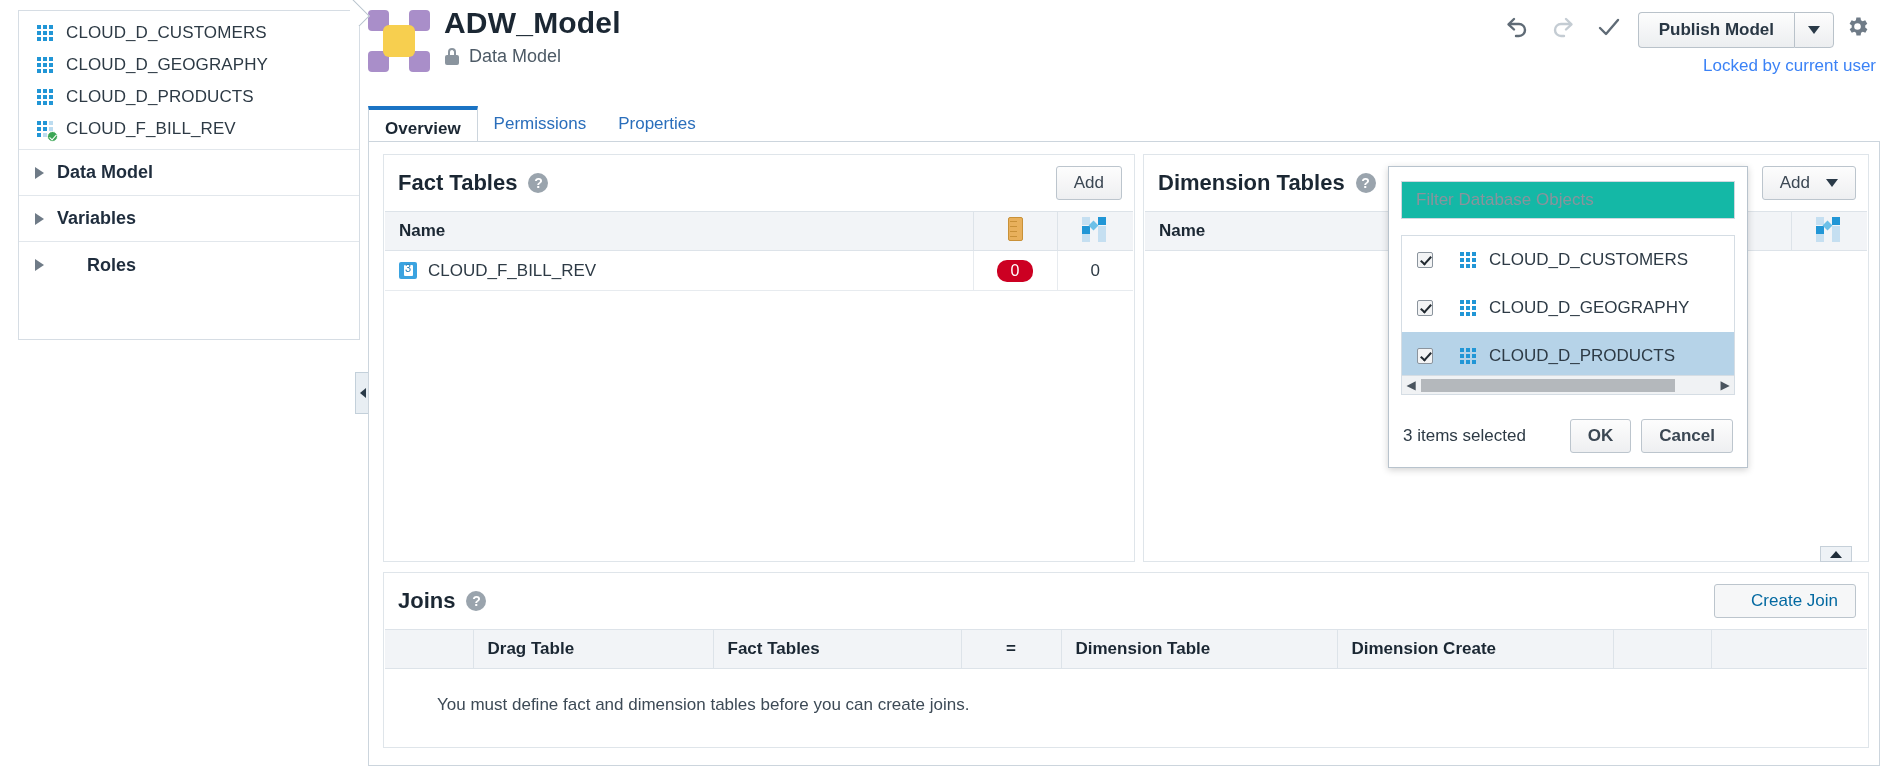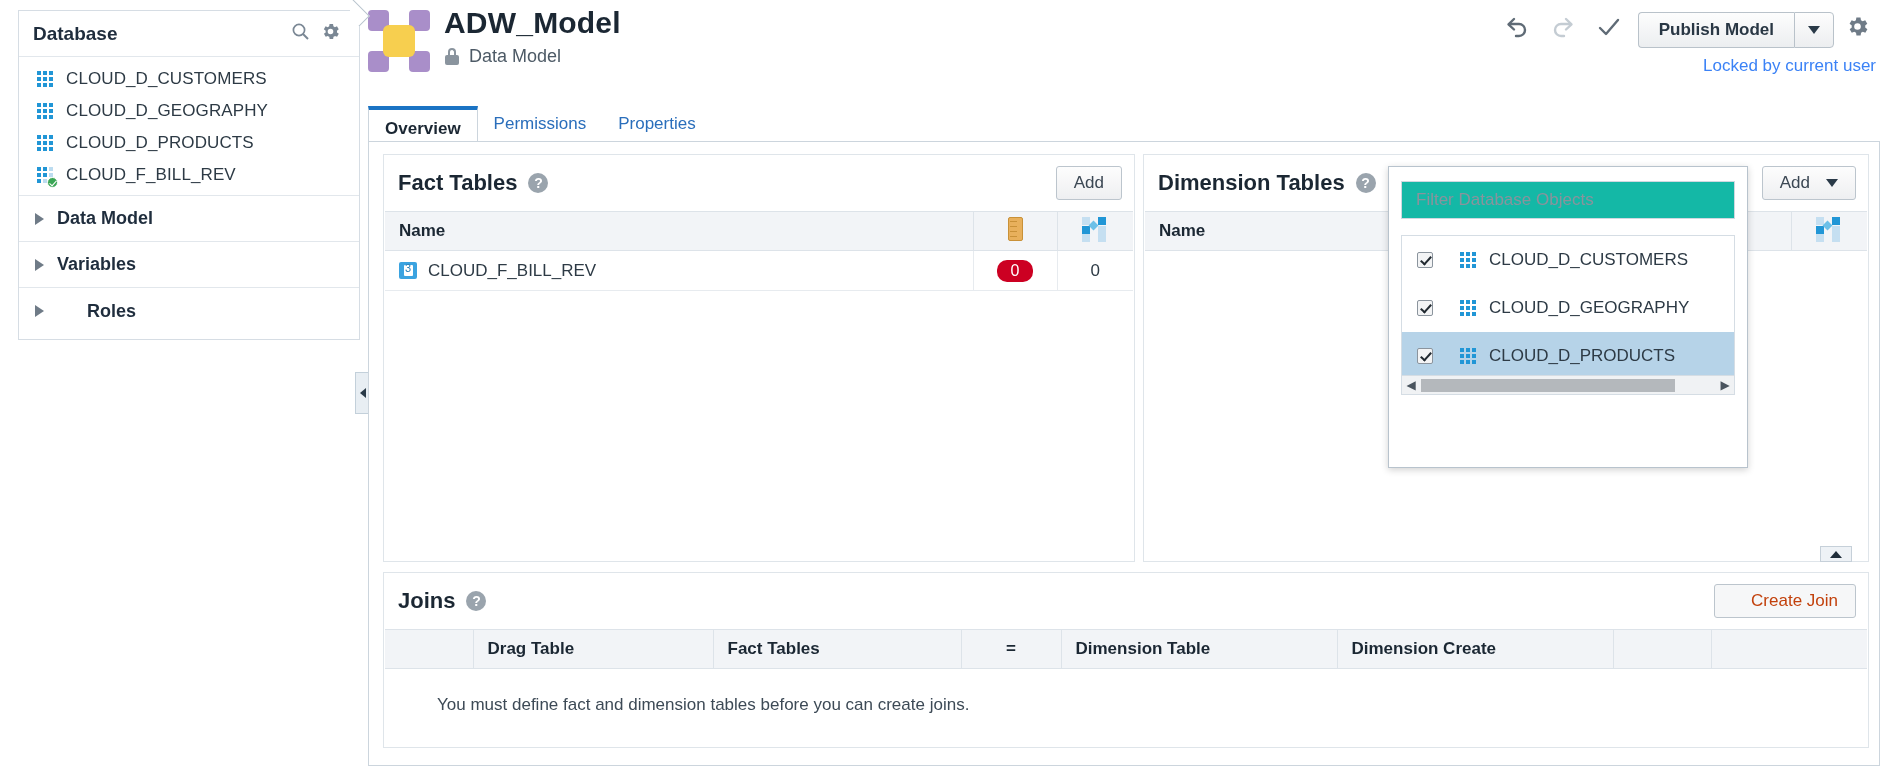--- a/index.html
+++ b/index.html
@@ -184,21 +184,21 @@
     display: flex; align-items: center; justify-content: center;
     margin-left: 11px; cursor: pointer;
   }
   .btn {
     height: 34px; padding: 0 17px;
     background: linear-gradient(#fdfdfd, #eeeff1);
     border: 1px solid #bcc5cd; border-radius: 3px;
     font-size: 17px; color: #3b4753; cursor: pointer;
     display: inline-flex; align-items: center;
   }
-  .btn.disabled { color: #c2410c; background: #f6f7f8; cursor: default; padding-left: 36px; }
+  .btn.disabled { color: #0369a1; background: #f6f7f8; cursor: default; padding-left: 36px; }
   .head-right { position: absolute; right: 12px; top: 11px; display: flex; }
 
   table.grid { width: 100%; border-collapse: collapse; font-size: 17px; }
   table.grid th {
     background: #f2f4f7; border-top: 1px solid #dde3e9; border-bottom: 1px solid #dde3e9;
     border-right: 1px solid #dde3e9;
     height: 39px; text-align: left; padding: 0 14px;
     font-size: 17px; font-weight: bold; color: #1b2733;
   }
   table.grid th:last-child { border-right: none; }
@@ -318,34 +318,20 @@
     width: 26px; height: 26px; background: #ffffff;
     border: 1px solid #b8c3cd; transform: rotate(45deg);
   }
 </style>
 </head>
 <body>
 
 <div class="app">
 
   <div class="sidebar">
-    <div class="sidebar-header">
-      <div class="sidebar-title">Database</div>
-      <div class="hdr-icon">
-        <svg width="19" height="19" viewBox="0 0 19 19">
-            <circle cx="8" cy="8" r="5.6" fill="none" stroke="#7a8794" stroke-width="1.7"></circle>
-            <line x1="12" y1="12" x2="17" y2="17" stroke="#7a8794" stroke-width="1.9"></line>
-          </svg>
-      </div>
-      <div class="hdr-icon">
-        <svg width="21" height="21" viewBox="0 0 24 24">
-            <path fill="#7a8794" d="M19.4 13a7.6 7.6 0 0 0 0-2l2-1.6-2-3.4-2.4 1a7.6 7.6 0 0 0-1.7-1l-.4-2.6H10.9l-.4 2.6a7.6 7.6 0 0 0-1.7 1l-2.4-1-2 3.4L6.5 11a7.6 7.6 0 0 0 0 2l-2 1.6 2 3.4 2.4-1c.5.4 1.1.8 1.7 1l.4 2.6h4l.4-2.6c.6-.2 1.2-.6 1.7-1l2.4 1 2-3.4-2.1-1.6zM12 15.2A3.2 3.2 0 1 1 12 8.8a3.2 3.2 0 0 1 0 6.4z"></path>
-          </svg>
-      </div>
-    </div>
 
     <div class="db-list">
       <div class="db-item">
         <span class="tbl-ico">
           <i style="left:0;top:0"></i>
             <i style="left:6px;top:0"></i>
             <i style="left:12px;top:0"></i>
           <i style="left:0;top:6px"></i>
             <i style="left:6px;top:6px"></i>
             <i style="left:12px;top:6px"></i>
@@ -637,15 +623,20 @@
         </span>
         <span class="label">CLOUD_D_PRODUCTS</span>
       </div>
       <div class="hscroll">
         <span class="hs-arrow">◀</span>
         <span class="hs-thumb"></span>
         <span class="hs-thumb track-end"></span>
         <span class="hs-arrow">▶</span>
       </div>
     </div>
+    <div class="popup-foot">
+      <span class="sel-count">3 items selected</span>
+      <div class="btn">OK</div>
+      <div class="btn">Cancel</div>
+    </div>
   </div>
 
 </div>
 
 </body></html>

